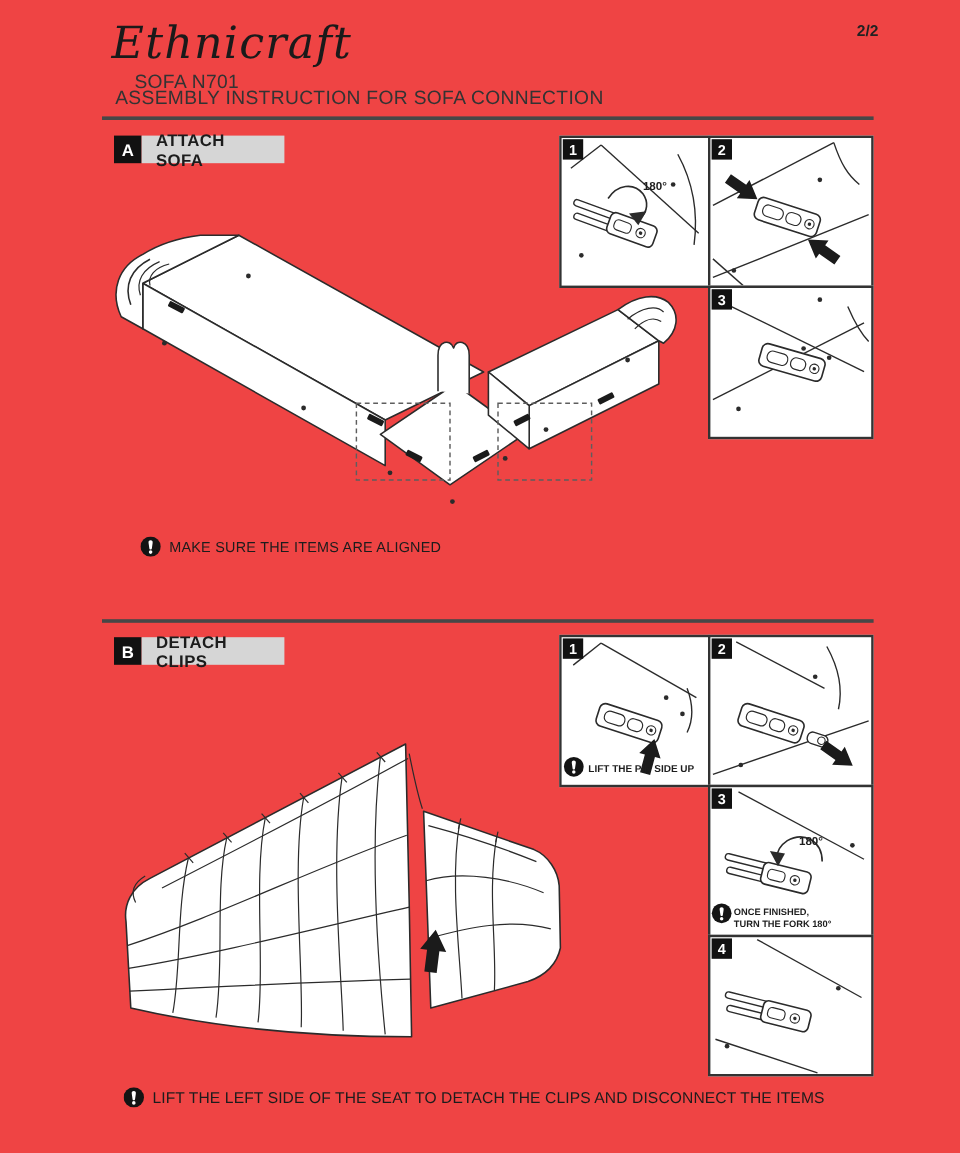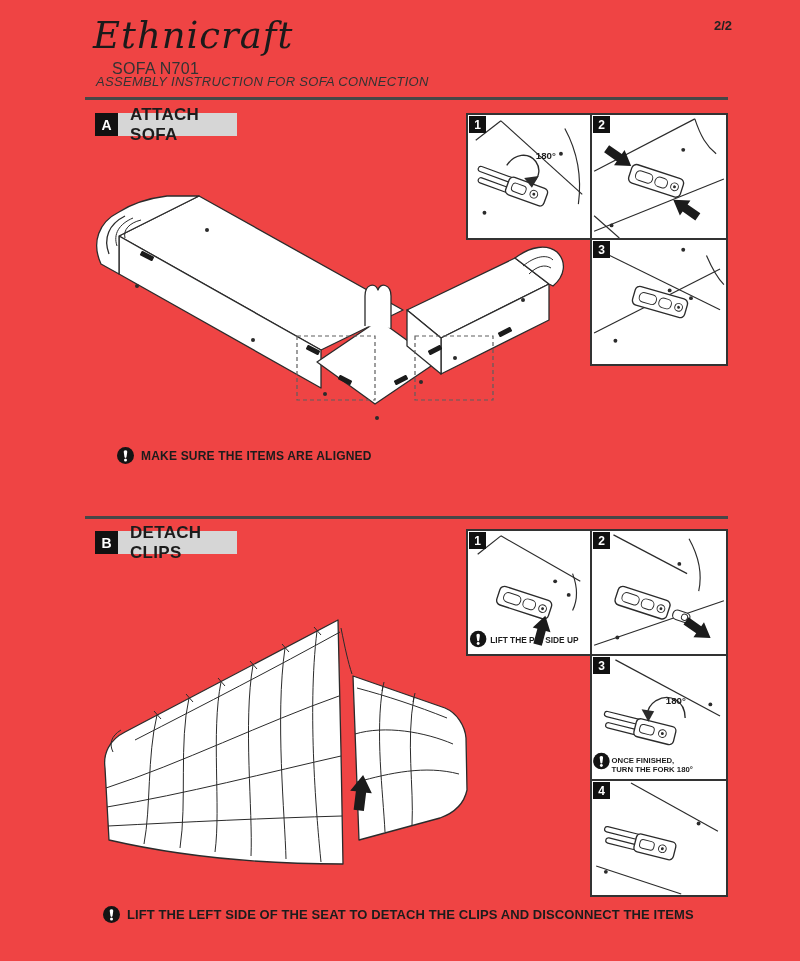--- a/index.html
+++ b/index.html
@@ -4,35 +4,35 @@
 <style>
   html,body{margin:0;padding:0;background:#e8e8e8;}
   #page{position:relative;width:800px;height:961px;background:#ef4444;overflow:hidden;
         font-family:"Liberation Sans",sans-serif;color:#1d1d1d;}
   .abs{position:absolute;}
   
   #brand{left:93px;top:14px;font-family:"DejaVu Serif",serif;font-style:italic;
          font-size:37px;letter-spacing:1px;color:#1a1a1a;}
   #pagenum{left:694px;top:18px;font-size:13px;font-weight:bold;color:#222;margin-left:20px;}
   #prod{left:112px;top:60px;font-size:16px;color:#333;letter-spacing:.3px;}
-  #subt{left:96px;top:74px;font-size:13px;color:#333;letter-spacing:.3px;font-style:italic;}
+  #subt{left:96px;top:74px;font-size:16px;color:#333;letter-spacing:.3px;}
   .rule{left:85px;width:643px;height:3px;background:#474747;}
   
   .sec-label{display:flex;height:23px;}
   .sec-letter{width:23px;background:#111;color:#fff;font-weight:bold;font-size:14px;
               display:flex;align-items:center;justify-content:center;}
-  .sec-title{background:#d6d6d6;color:#1c1c1c;font-weight:bold;font-size:17px;
+  .sec-title{background:#d6d6d6;color:#1c1c1c;font-weight:bold;font-size:14px;
              display:flex;align-items:center;padding:0 12px;width:95px;letter-spacing:.3px;}
   
   .panel{position:absolute;background:#fff;border:2px solid #333;box-sizing:border-box;}
   .badge{position:absolute;top:1px;left:1px;width:17px;height:17px;background:#111;color:#fff;
          font-weight:bold;font-size:12px;display:flex;align-items:center;justify-content:center;}
   .panel svg{position:absolute;left:0;top:0;width:100%;height:100%;}
   
-  .note{display:flex;align-items:center;gap:7px;font-weight:bold;color:#1c1c1c;}
+  .note{display:flex;align-items:center;gap:7px;font-weight:normal;color:#1c1c1c;}
   .note svg{flex:0 0 auto;}
   #noteA{font-size:12px;letter-spacing:.2px;}
   #noteB{font-size:13px;letter-spacing:.1px;}
   svg text{font-family:"Liberation Sans",sans-serif;}
 </style>
 </head>
 <body>
 
 <div id="page">
 

